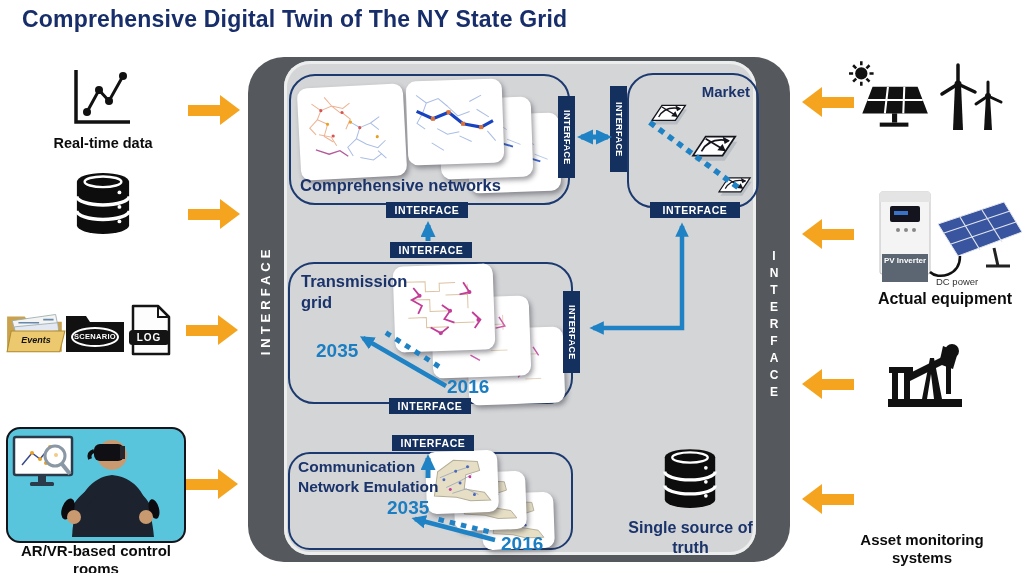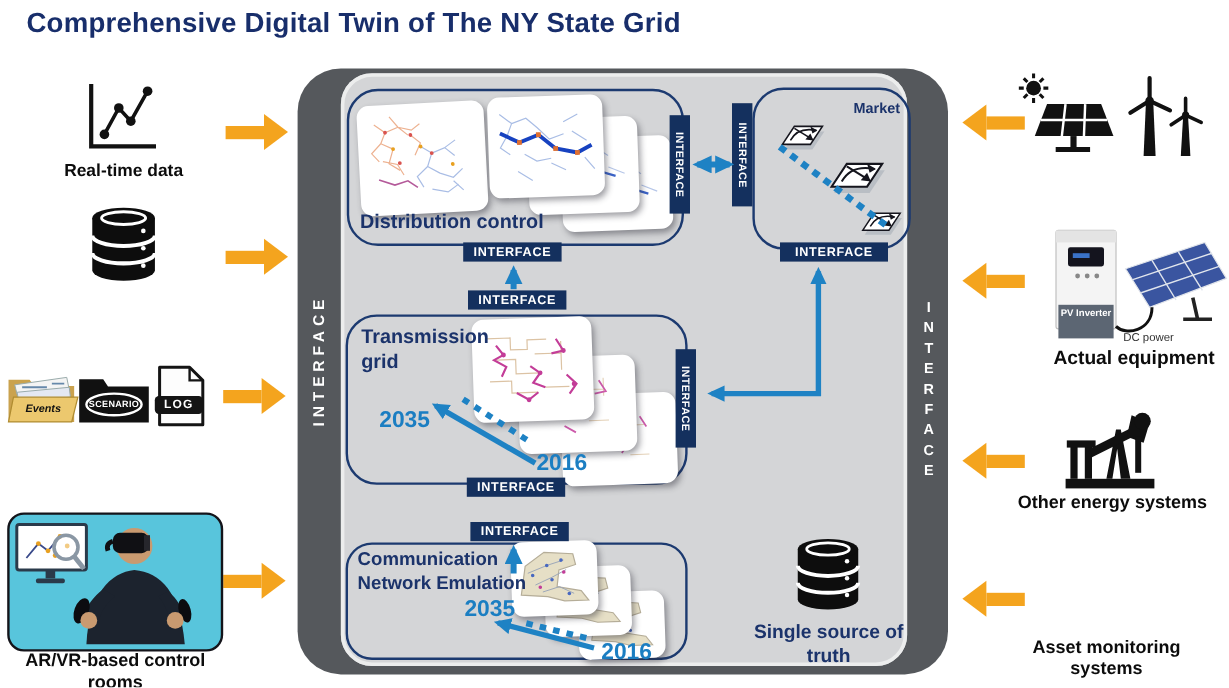--- a/index.html
+++ b/index.html
@@ -132,24 +132,24 @@
       <path d="M10,30 L26,38 L42,32 L56,44 L74,48 L86,42" fill="none" stroke="#1742c0" stroke-width="3.2" stroke-linejoin="round"></path>
       <g fill="#e07030">
         <rect x="24" y="36" width="4" height="4"></rect>
           <rect x="40" y="30" width="4" height="4"></rect>
         <rect x="54" y="42" width="4" height="4"></rect>
           <rect x="72" y="46" width="4" height="4"></rect>
       </g>
     </svg>
   </div>
 
-  <div class="box-label" style="left:300px; top:176px; font-size:16.5px;">Distribution control</div>
+  <div class="box-label" style="left:300px; top:176px; font-size:16.5px;">Comprehensive networks</div>
 
   <div class="pbox" id="box-market"></div>
-  <div class="box-label" style="left:678px; top:83px; width:72px; text-align:right; font-size:12px;">Market</div>
+  <div class="box-label" style="left:678px; top:83px; width:72px; text-align:right; font-size:15px;">Market</div>
 
   <svg class="abs" style="left:645px; top:97px;" width="44" height="30" viewBox="0 0 48 36">
     <polygon points="8,33 36,33 48,15 20,15" fill="#b9bec4"></polygon>
     <polygon points="6,28 34,28 46,10 18,10" fill="#fff" stroke="#15151d" stroke-width="1.6"></polygon>
     <path d="M14,24 C20,13 30,12 40,14" fill="none" stroke="#15151d" stroke-width="1.6"></path>
     <polygon points="41,14 34,10 36,17" fill="#15151d"></polygon>
     <path d="M18,12 L36,23" fill="none" stroke="#15151d" stroke-width="1.6"></path>
     <polygon points="37,24 29,23 34,17" fill="#15151d"></polygon>
   </svg>
   <svg class="abs" style="left:684px; top:126px;" width="56" height="38" viewBox="0 0 48 36">
@@ -478,17 +478,16 @@
       <rect x="6" y="32" width="6" height="27"></rect>
       <rect x="18" y="32" width="6" height="27"></rect>
       <rect x="3" y="27" width="24" height="6"></rect>
       <polygon points="36,59 44,18 48,18 56,59 48,59 45,34 41,59"></polygon>
       <polygon points="22,34 62,14 64,21 24,41"></polygon>
       <path d="M57,6 l15,6 l-5,17 l-14,-5 z"></path>
       <circle cx="66" cy="11" r="7"></circle>
       <rect x="60" y="24" width="5" height="30"></rect>
     </g>
   </svg>
-  <div class="side-label" style="left:838px; top:410px; width:178px; font-size:15px;">Other energy systems</div>
 
   <div class="side-label" style="left:848px; top:531px; width:148px; font-size:15px;">Asset monitoring systems</div>
 
 </div>
 
 </body></html>

